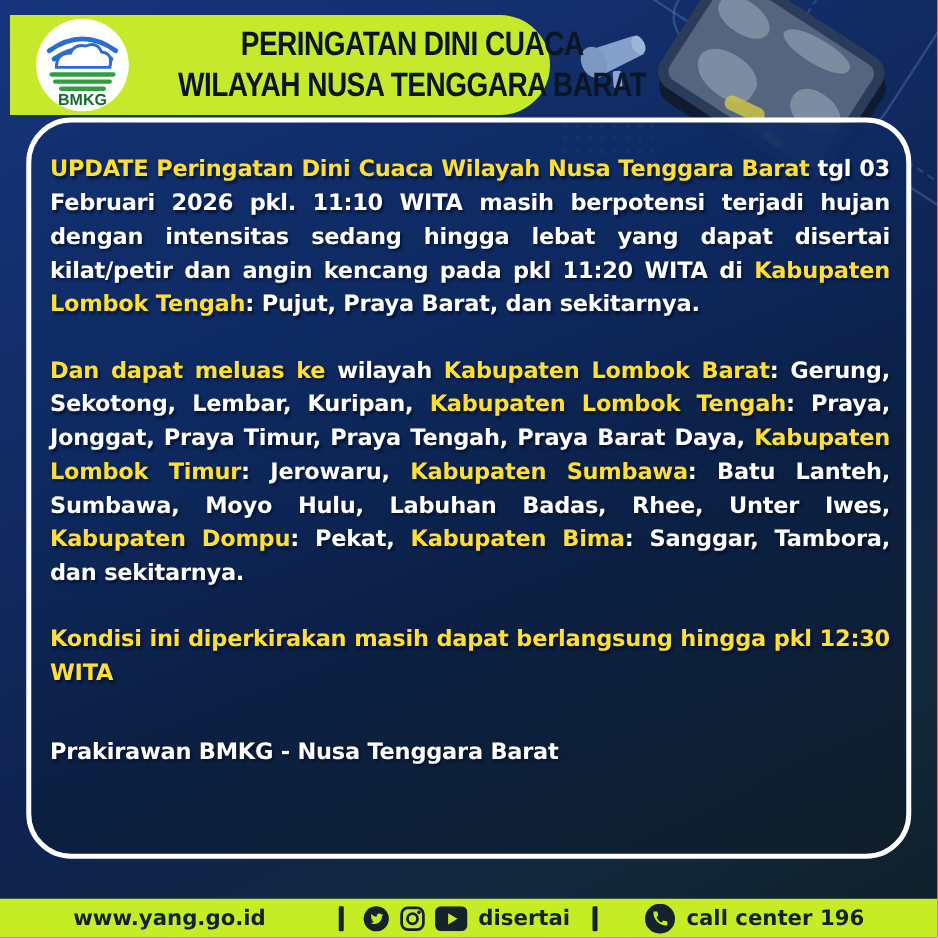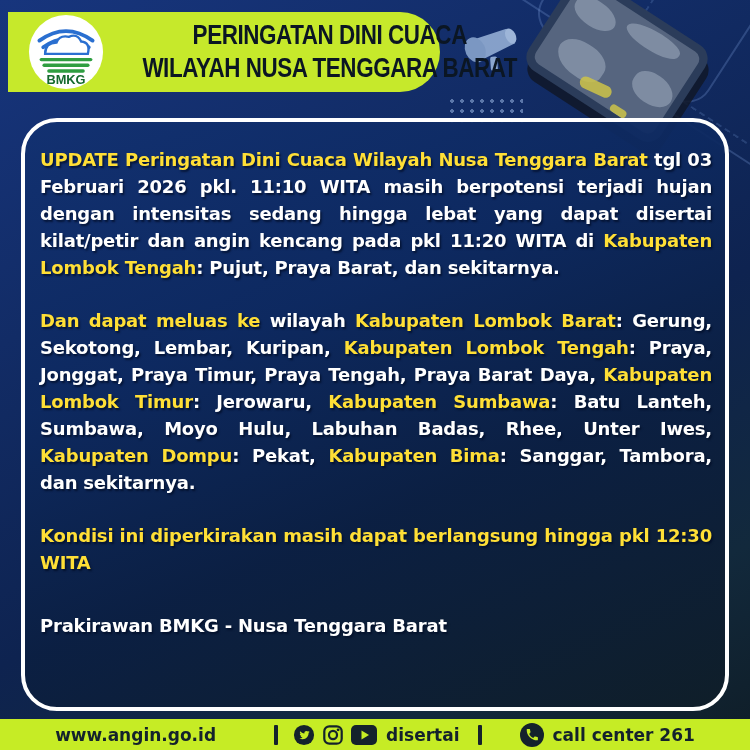--- a/index.html
+++ b/index.html
@@ -24,21 +24,21 @@
   .blob.y{background:#cdc348;}
   .mega{position:absolute;left:462px;top:16px;transform:rotate(14deg);}
   
   .banner{position:absolute;left:8px;top:12px;width:432px;height:80px;z-index:3;
     background:#c6e92b;border-radius:0 40px 40px 0;display:flex;align-items:center;}
   .logo{width:76px;height:76px;margin-left:20px;flex:0 0 auto;}
   .title{flex:1;margin-right:30px;text-align:center;color:#0b1623;
     font-family:"Liberation Sans",sans-serif;font-weight:bold;font-size:27px;line-height:33px;
     transform:scaleX(.83);letter-spacing:-.5px;white-space:nowrap;}
   
-  .card{position:absolute;left:21px;top:118px;width:708px;height:593px;z-index:2;
+  .card{position:absolute;left:21px;top:94px;width:708px;height:593px;z-index:2;
     box-sizing:border-box;border:4px solid #ffffff;border-radius:36px;
     background:linear-gradient(158deg,rgba(18,49,113,.90) 0%,rgba(13,41,96,.93) 34%,rgba(11,31,66,.95) 62%,rgba(15,30,41,.97) 100%);
     padding:24px 13px 0 15px;}
   .para{margin:0 0 26px;font-size:18px;line-height:27px;font-weight:bold;
     text-align:justify;letter-spacing:-.2px;color:#ffffff;
     text-shadow:1.5px 2px 2px rgba(2,12,38,.75);}
   .para:nth-child(3){margin-bottom:36px;}
   .para .yellow{color:#ffdf36;}
   .para .white{color:#ffffff;}
   
@@ -110,35 +110,35 @@
 <div class="card">
   <div>
       <p class="para"><span class="yellow">UPDATE Peringatan Dini Cuaca Wilayah Nusa Tenggara Barat</span><span class="white"> tgl 03 Februari 2026 pkl. 11:10 WITA masih berpotensi terjadi hujan dengan intensitas sedang hingga lebat yang dapat disertai kilat/petir dan angin kencang pada pkl 11:20 WITA di </span><span class="yellow">Kabupaten Lombok Tengah</span><span class="white">: Pujut, Praya Barat, dan sekitarnya.</span></p>
       <p class="para"><span class="yellow">Dan dapat meluas ke</span><span class="white"> wilayah </span><span class="yellow">Kabupaten Lombok Barat</span><span class="white">: Gerung, Sekotong, Lembar, Kuripan, </span><span class="yellow">Kabupaten Lombok Tengah</span><span class="white">: Praya, Jonggat, Praya Timur, Praya Tengah, Praya Barat Daya, </span><span class="yellow">Kabupaten Lombok Timur</span><span class="white">: Jerowaru, </span><span class="yellow">Kabupaten Sumbawa</span><span class="white">: Batu Lanteh, Sumbawa, Moyo Hulu, Labuhan Badas, Rhee, Unter Iwes, </span><span class="yellow">Kabupaten Dompu</span><span class="white">: Pekat, </span><span class="yellow">Kabupaten Bima</span><span class="white">: Sanggar, Tambora, dan sekitarnya.</span></p>
       <p class="para"><span class="yellow">Kondisi ini diperkirakan masih dapat berlangsung hingga pkl 12:30 WITA</span></p>
       <p class="para"><span class="white">Prakirawan BMKG - Nusa Tenggara Barat</span></p>
     </div>
 </div>
 
 <div class="footer">
-  <span class="f-web">www.angin.go.id</span>
+  <span class="f-web">www.yang.go.id</span>
   <span class="sep f-sep1"></span>
   <svg class="f-ic" width="22" height="22" viewBox="0 0 24 24">
     <circle cx="12" cy="12" r="11" fill="#14222c"></circle>
     <path fill="#c6ec25" d="M18.2 8.6c-.4.2-.9.3-1.3.4.5-.3.9-.8 1-1.3-.4.3-.9.5-1.5.6-.4-.5-1-.8-1.7-.8-1.3 0-2.3 1-2.3 2.3 0 .2 0 .4.1.5-1.9-.1-3.6-1-4.7-2.4-.2.3-.3.7-.3 1.2 0 .8.4 1.5 1 1.9-.4 0-.7-.1-1-.3v.1c0 1.1.8 2 1.8 2.2-.2.1-.4.1-.6.1l-.4-.1c.3.9 1.1 1.6 2.1 1.6-.8.6-1.8 1-2.9 1h-.5c1 .7 2.2 1 3.5 1 4.2 0 6.5-3.5 6.5-6.5v-.3c.5-.3.9-.7 1.2-1.2z"></path>
   </svg>
   <svg class="f-ic" width="22" height="22" viewBox="0 0 24 24">
     <rect x="2.5" y="2.5" width="19" height="19" rx="5.5" fill="none" stroke="#14222c" stroke-width="2.4"></rect>
     <circle cx="12" cy="12" r="4.4" fill="none" stroke="#14222c" stroke-width="2.4"></circle>
     <circle cx="17.6" cy="6.4" r="1.6" fill="#14222c"></circle>
   </svg>
   <svg class="f-ic f-yt" width="26" height="20" viewBox="0 0 26 20">
     <rect x="0" y="0" width="26" height="20" rx="5" fill="#14222c"></rect>
     <path d="M10.5 5.5 L18 10 L10.5 14.5 Z" fill="#c6ec25"></path>
   </svg>
   <span class="f-handle">disertai</span>
   <span class="sep f-sep2"></span>
   <svg class="f-ic f-phone" width="24" height="24" viewBox="0 0 24 24">
     <circle cx="12" cy="12" r="12" fill="#14222c"></circle>
     <path fill="#c6ec25" d="M9.2 10.9c.9 1.8 2.3 3.2 4 4.1l1.4-1.4c.2-.2.4-.2.6-.1.7.2 1.4.4 2.1.4.3 0 .6.3.6.6v2.2c0 .3-.3.6-.6.6-5.9 0-10.6-4.7-10.6-10.6 0-.3.3-.6.6-.6h2.2c.3 0 .6.3.6.6 0 .7.1 1.4.4 2.1.1.2 0 .4-.1.6l-1.2 1.5z"></path>
   </svg>
-  <span>call center 261</span>
+  <span>call center 196</span>
 </div>
 
 </body></html>

